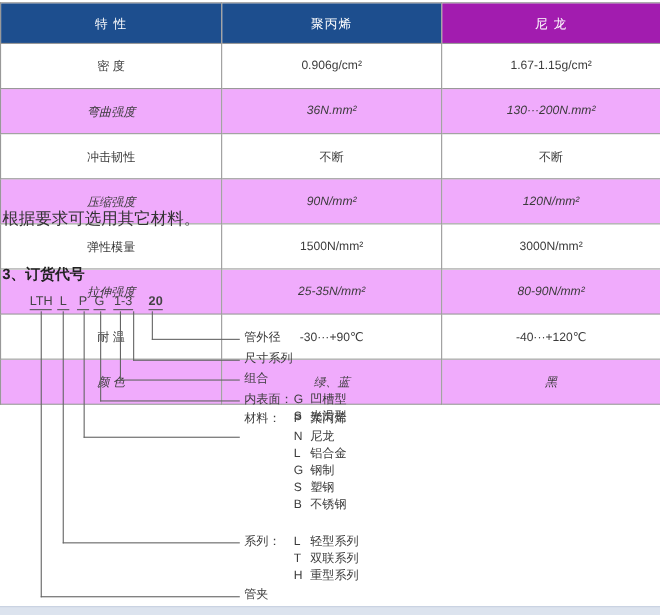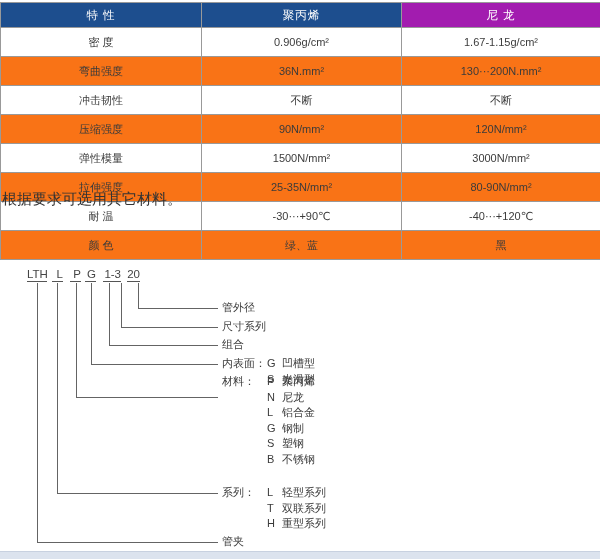--- a/index.html
+++ b/index.html
@@ -7,35 +7,35 @@
     position:relative;width:600px;height:559px;background:#ffffff;overflow:hidden;
     font-family:"Liberation Sans","DejaVu Sans",sans-serif;
   }
   
   table.props{
     position:absolute;top:2px;left:0;width:600px;
     border-collapse:collapse;table-layout:fixed;
   }
   table.props th,table.props td{
     border:1px solid #999;text-align:center;vertical-align:middle;
-    padding:4px;font-size:11px;color:#3b3b3b;overflow:hidden;white-space:nowrap;margin-left:40px;
+    padding:10px;font-size:11px;color:#3b3b3b;overflow:hidden;white-space:nowrap;margin-left:40px;
   }
   table.props th{
     height:16px;color:#ffffff;font-weight:normal;font-size:11.5px;letter-spacing:1px;
   }
   table.props td{height:20px;background:#ffffff;}
-  table.props tr.alt td{background:#f97316;}
+  table.props tr.alt td{background:#f0abfc;font-style:italic;}
   
   .note{position:absolute;left:2px;top:190px;font-size:15px;color:#333;}
   .heading{position:absolute;left:2px;top:241px;margin:0;font-size:13.5px;font-weight:bold;color:#222;}
   
   .diagram{position:absolute;left:0;top:0;width:600px;height:559px;}
   .code-group{
     position:absolute;top:268px;height:13px;border-bottom:1px solid #555;
-    font-size:11.5px;color:#444;text-align:right;line-height:13px;white-space:nowrap;
+    font-size:11.5px;color:#444;text-align:center;line-height:13px;white-space:nowrap;
   }
   .lline{position:absolute;border-left:1px solid #646464;border-bottom:1px solid #646464;}
   .entry{position:absolute;font-size:11px;color:#3b3b3b;line-height:15.5px;white-space:nowrap;}
   .entry-row{height:15.5px;}
   .entry-label{display:inline-block;}
   .entry-label.fixed{width:45px;}
   .entry-code{display:inline-block;width:15px;}
   
   .strip{
     position:absolute;left:0;top:551px;width:600px;height:8px;
@@ -99,28 +99,29 @@
         <tr class="alt">
           <td>颜 色</td>
           <td>绿、蓝</td>
           <td>黑</td>
         </tr>
       </tbody>
   </table>
 
   <div class="note">根据要求可选用其它材料。</div>
 
+  <h3 class="heading">3、订货代号</h3>
 
   <div class="diagram" id="diagram">
       <span class="code-group" style="left: 27px; width: 20px;">LTH</span>
       <span class="code-group" style="left: 52px; width: 11px;">L</span>
       <span class="code-group" style="left: 70px; width: 11px;">P</span>
       <span class="code-group" style="left: 85px; width: 11px;">G</span>
       <span class="code-group" style="left: 103px; width: 18px;">1-3</span>
-      <span class="code-group" style="left: 127px; width: 13px;">20</span>
+      <span class="code-group" style="left: 135px; width: 13px; font-weight: bold;">20</span>
       <div class="lline" style="left: 138px; top: 283px; width: 79px; height: 25px;"></div>
       <div class="entry" style="left: 222px; top: 300px;">
         <div class="entry-row"><span class="entry-label">管外径</span></div>
       </div>
       <div class="lline" style="left: 121px; top: 283px; width: 96px; height: 44px;"></div>
       <div class="entry" style="left: 222px; top: 319px;">
         <div class="entry-row"><span class="entry-label">尺寸系列</span></div>
       </div>
       <div class="lline" style="left: 109px; top: 283px; width: 108px; height: 62px;"></div>
       <div class="entry" style="left: 222px; top: 337px;">

